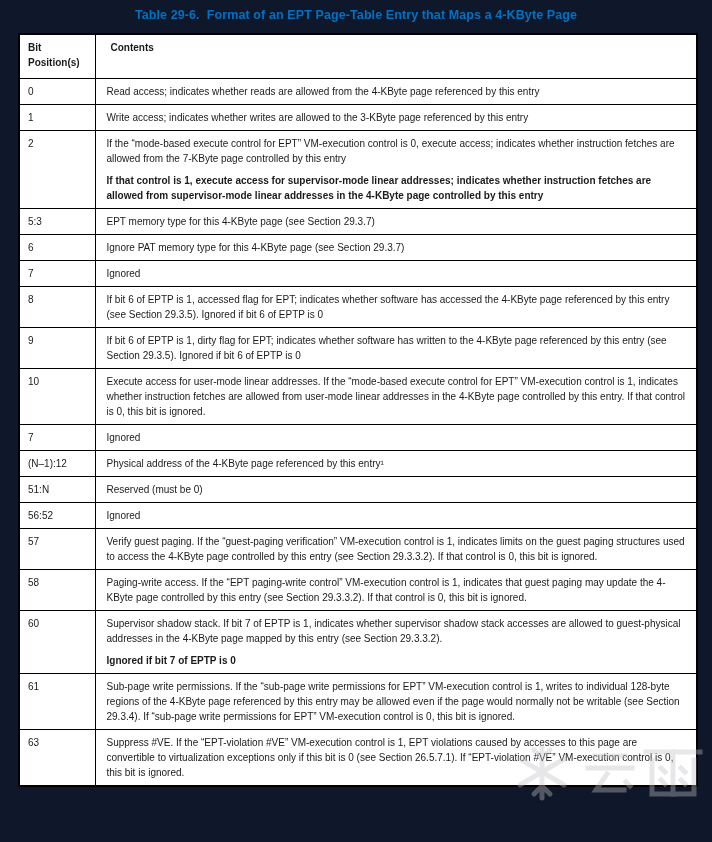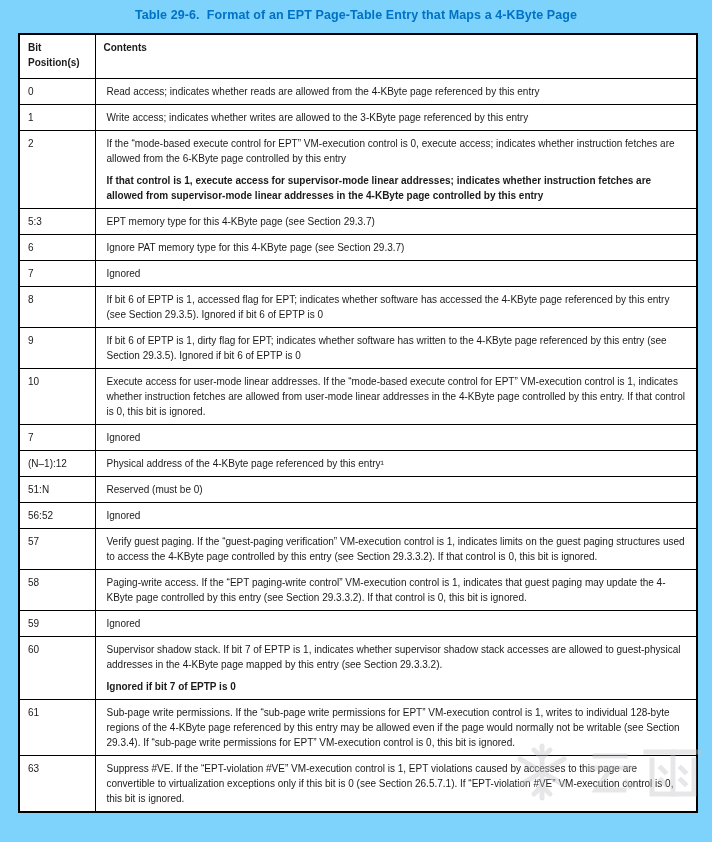--- a/index.html
+++ b/index.html
@@ -6,21 +6,21 @@
   html, body {
     width: 712px;
     background: #ffffff;
     font-family: "Liberation Sans", "DejaVu Sans", sans-serif;
     color: #1a1a1a;
   }
   .page {
     position: relative;
     width: 712px;
     height: 842px;
-    background: #7dd3fc;
+    background: #0f172a;
     overflow: hidden;
   }
   .doc-title {
     text-align: center;
     font-size: 12.5px;
     font-weight: bold;
     color: #0071c5;
     padding-top: 8px;
     letter-spacing: 0.1px;
   }
@@ -39,21 +39,21 @@
   th, td {
     vertical-align: top;
     text-align: left;
     font-size: 10px;
     line-height: 15px;
   }
   thead th {
     font-weight: bold;
     padding: 5px 4px 8px 8px;
   }
-  thead th.contents-col { padding-left: 8px; }
+  thead th.contents-col { padding-left: 15px; }
   td.bit-cell {
     padding: 5px 4px 5px 8px;
     white-space: nowrap;
   }
   td.contents-cell {
     padding: 5px 8px 5px 11px;
     margin-left: 43px;
   }
   .para + .para { margin-top: 7px; font-weight: bold; }
   .watermark {
@@ -89,21 +89,21 @@
         </tr>
         <tr>
           <td class="bit-cell">1</td>
           <td class="contents-cell">
             <div class="para">Write access; indicates whether writes are allowed to the 3-KByte page referenced by this entry</div>
           </td>
         </tr>
         <tr>
           <td class="bit-cell">2</td>
           <td class="contents-cell">
-            <div class="para">If the “mode-based execute control for EPT” VM-execution control is 0, execute access; indicates whether instruction fetches are allowed from the 6-KByte page controlled by this entry</div>
+            <div class="para">If the “mode-based execute control for EPT” VM-execution control is 0, execute access; indicates whether instruction fetches are allowed from the 7-KByte page controlled by this entry</div>
             <div class="para">If that control is 1, execute access for supervisor-mode linear addresses; indicates whether instruction fetches are allowed from supervisor-mode linear addresses in the 4-KByte page controlled by this entry</div>
           </td>
         </tr>
         <tr>
           <td class="bit-cell">5:3</td>
           <td class="contents-cell">
             <div class="para">EPT memory type for this 4-KByte page (see Section 29.3.7)</div>
           </td>
         </tr>
         <tr>
@@ -163,26 +163,20 @@
         <tr>
           <td class="bit-cell">57</td>
           <td class="contents-cell">
             <div class="para">Verify guest paging. If the “guest-paging verification” VM-execution control is 1, indicates limits on the guest paging structures used to access the 4-KByte page controlled by this entry (see Section 29.3.3.2). If that control is 0, this bit is ignored.</div>
           </td>
         </tr>
         <tr>
           <td class="bit-cell">58</td>
           <td class="contents-cell">
             <div class="para">Paging-write access. If the “EPT paging-write control” VM-execution control is 1, indicates that guest paging may update the 4-KByte page controlled by this entry (see Section 29.3.3.2). If that control is 0, this bit is ignored.</div>
-          </td>
-        </tr>
-        <tr>
-          <td class="bit-cell">59</td>
-          <td class="contents-cell">
-            <div class="para">Ignored</div>
           </td>
         </tr>
         <tr>
           <td class="bit-cell">60</td>
           <td class="contents-cell">
             <div class="para">Supervisor shadow stack. If bit 7 of EPTP is 1, indicates whether supervisor shadow stack accesses are allowed to guest-physical addresses in the 4-KByte page mapped by this entry (see Section 29.3.3.2).</div>
             <div class="para">Ignored if bit 7 of EPTP is 0</div>
           </td>
         </tr>
         <tr>

